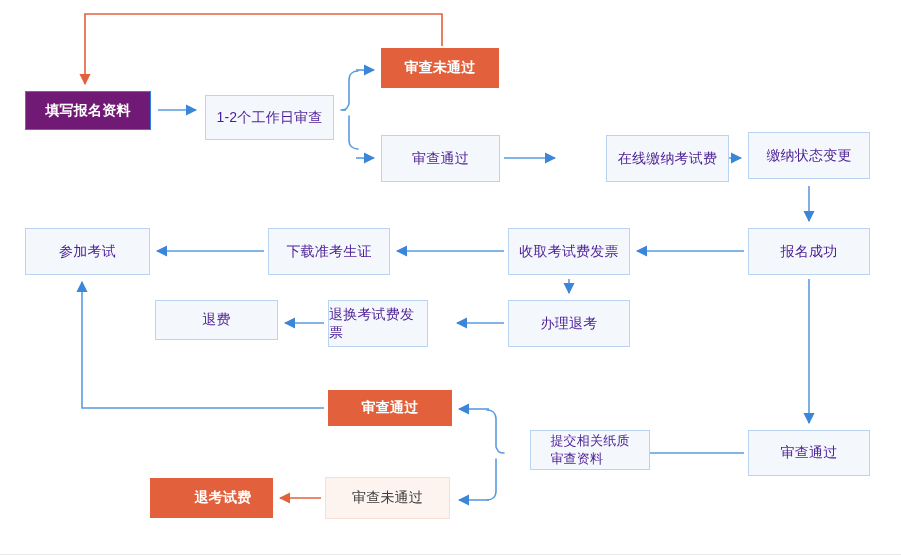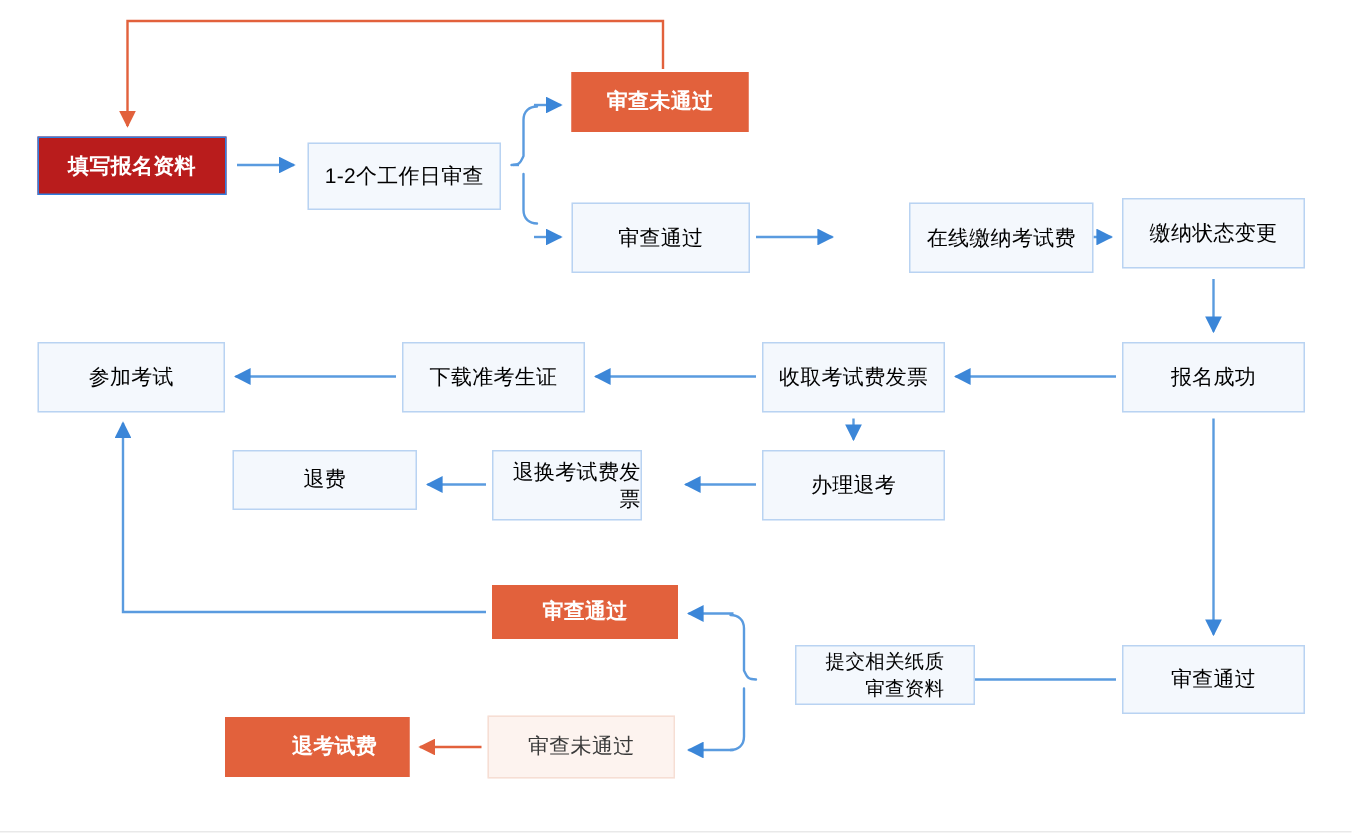--- a/index.html
+++ b/index.html
@@ -26,34 +26,34 @@
     top: 0;
     width: 901px;
     height: 555px;
   }
   .node {
     position: absolute;
     box-sizing: border-box;
     display: flex;
     align-items: center;
     justify-content: center;
-    text-align: right;
+    text-align: left;
     line-height: 1.25;
     font-size: 14px;
     letter-spacing: 0.2px;
     white-space: pre-line;
   }
   .node.plain {
     background: #f4f8fd;
     border: 1px solid #b9d3f2;
-    color: #000000;
+    color: #4c1d95;
     font-weight: 400;
   }
   .node.primary {
-    background: #b91c1c;
+    background: #701a75;
     border: 1px solid #2f7ee0;
     color: #ffffff;
     font-weight: 700;
   }
   .node.danger {
     background: #e2613c;
     border: 1px solid #e2613c;
     color: #ffffff;
     font-weight: 700;
   }

